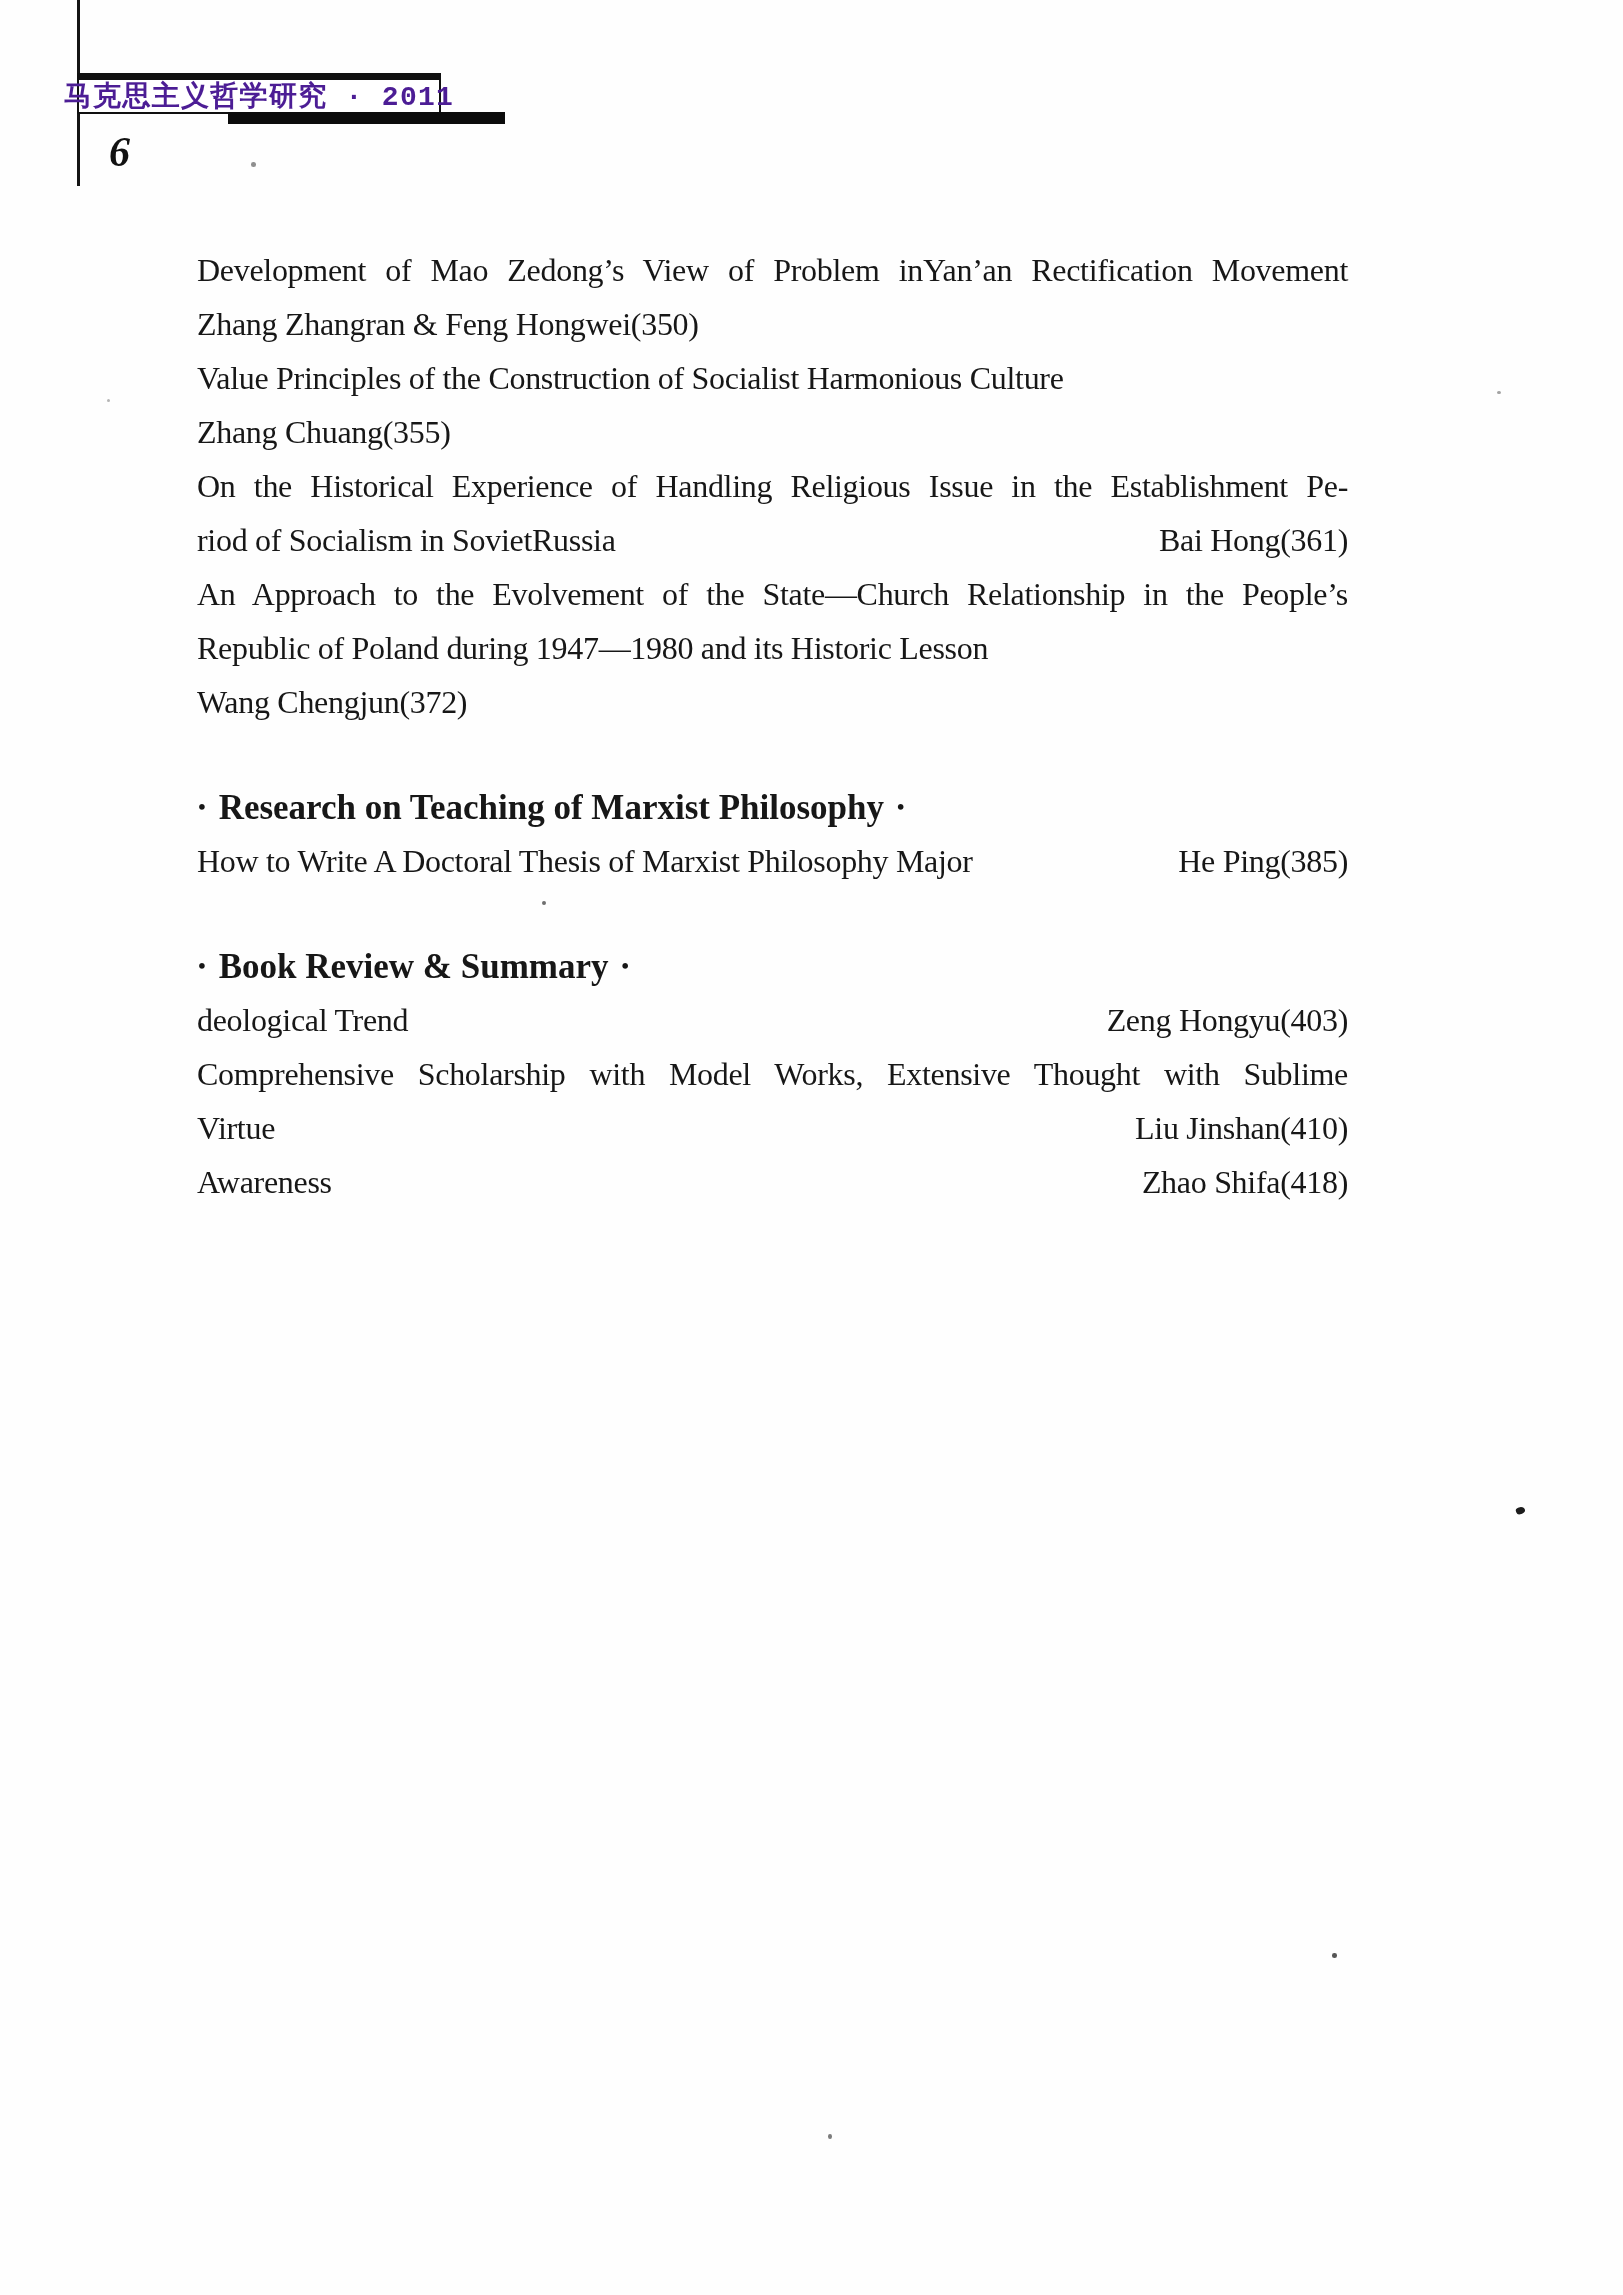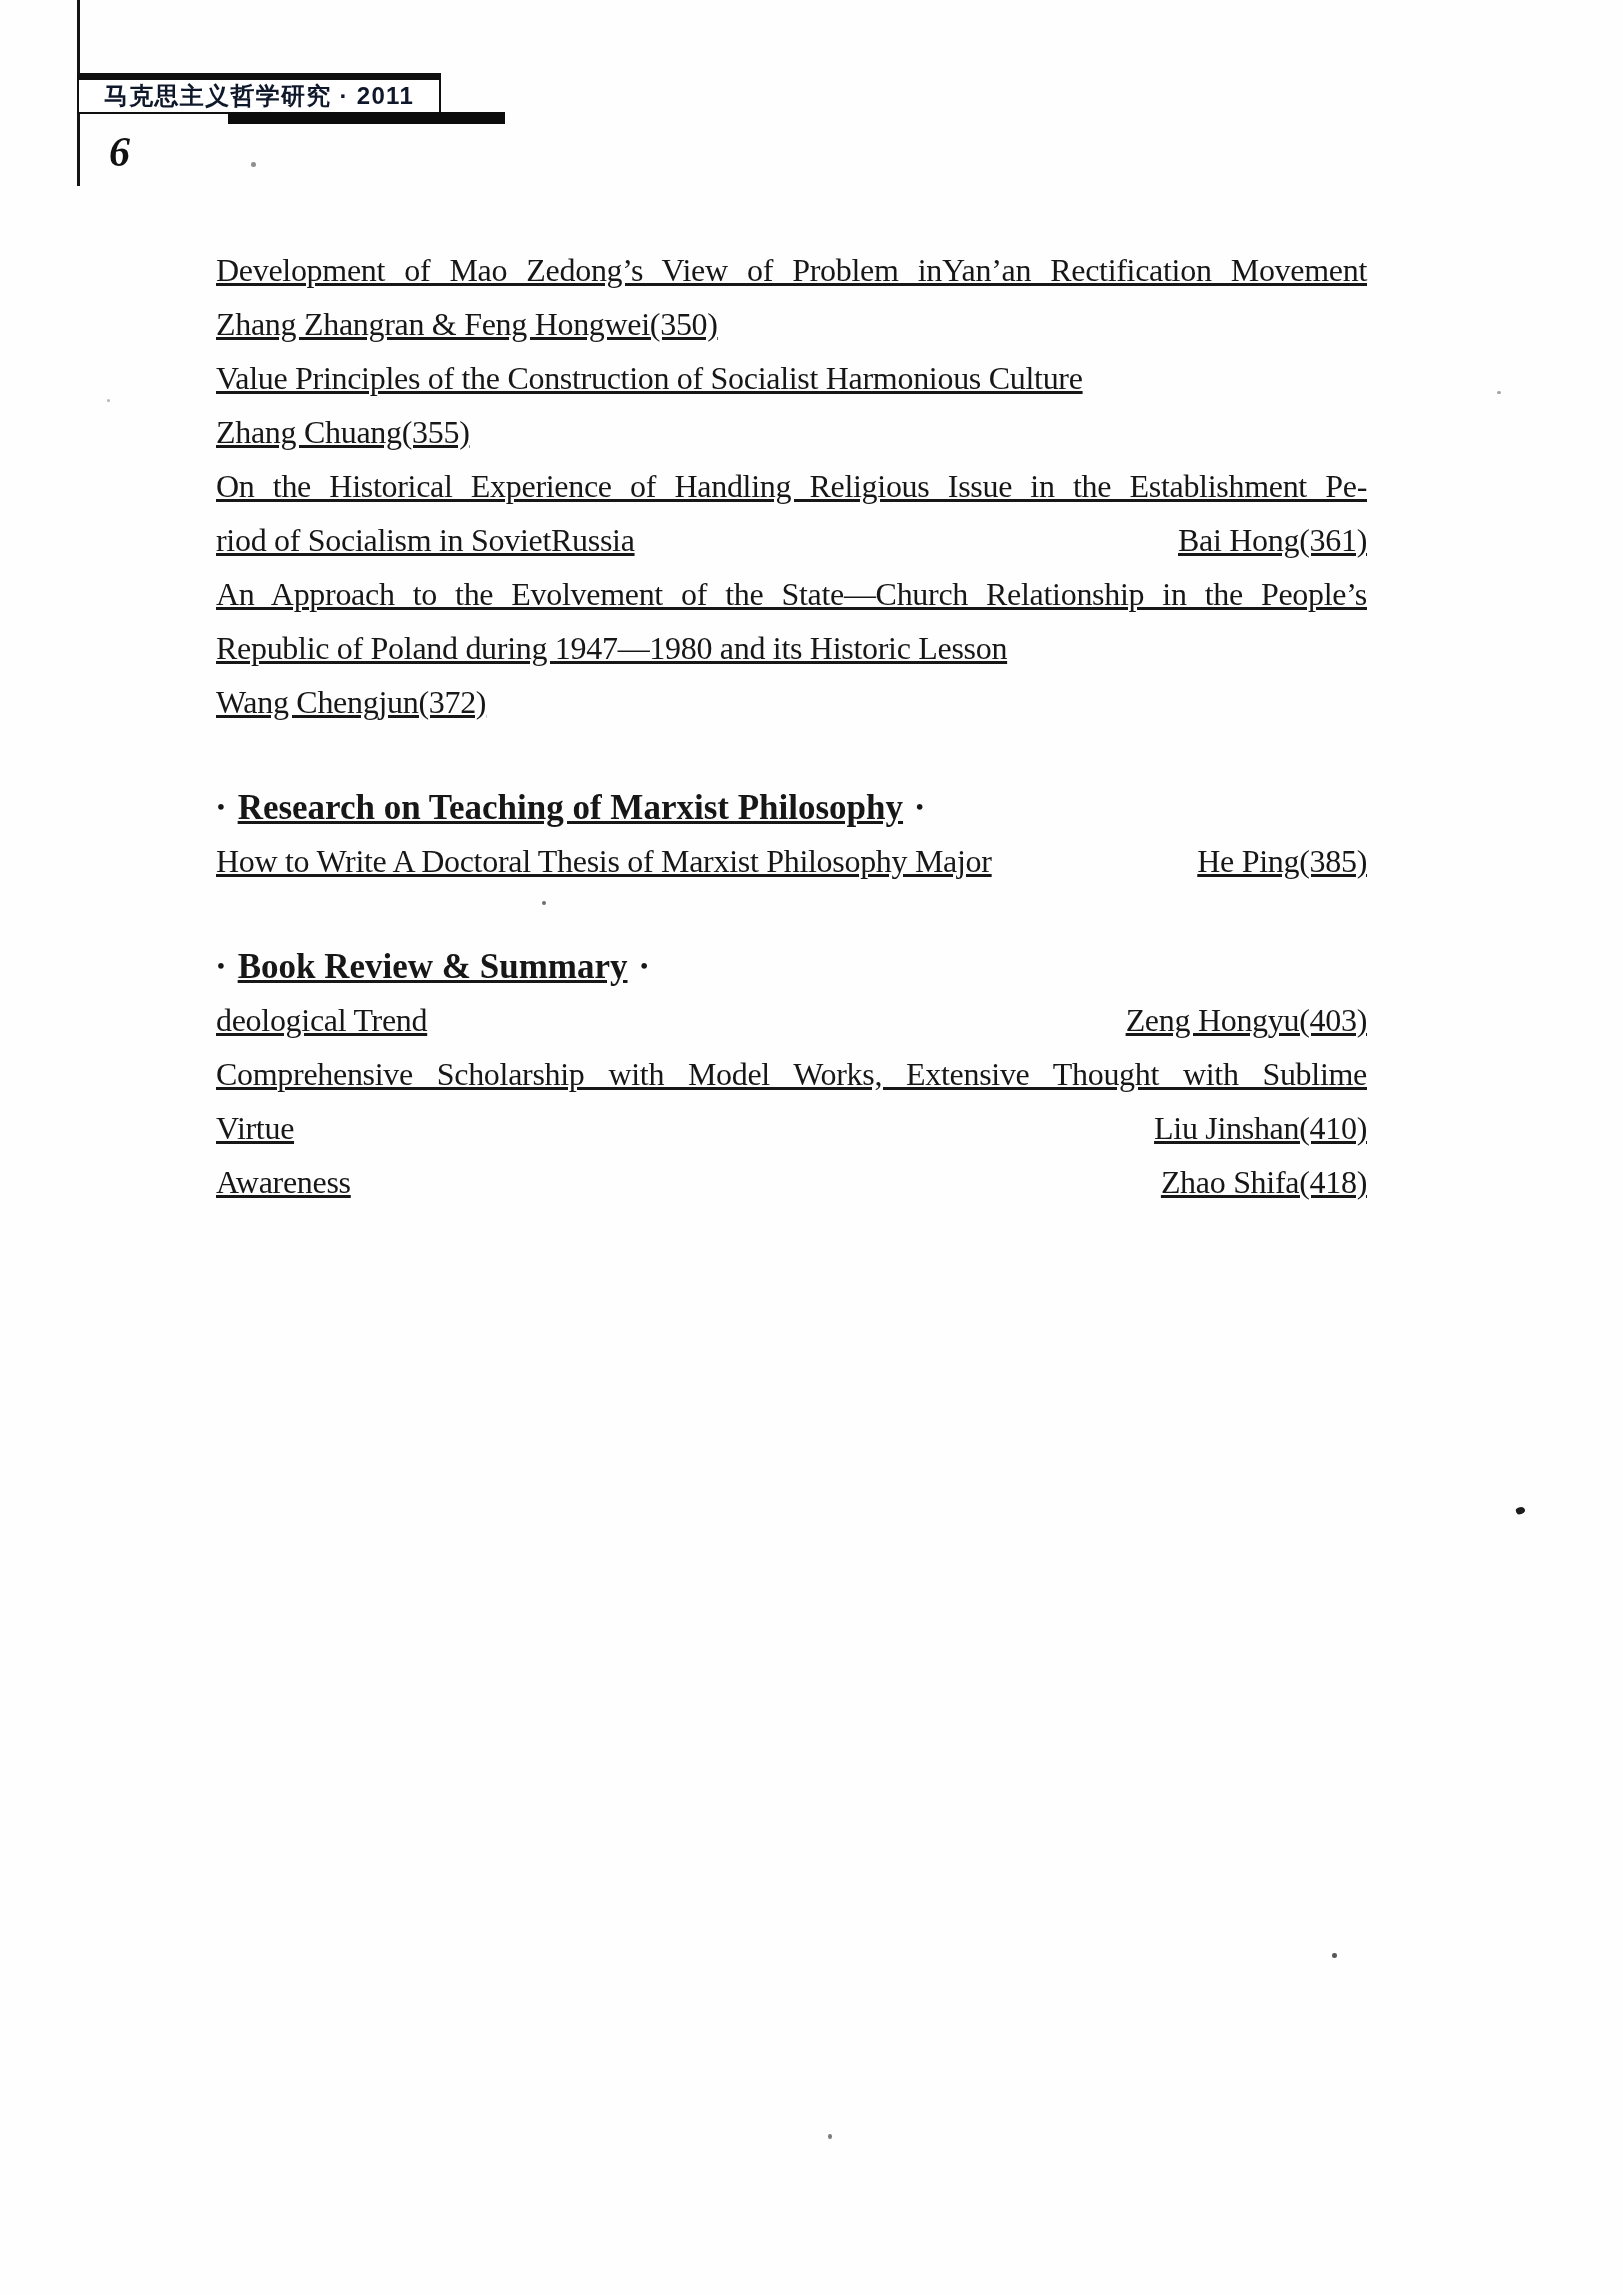--- a/index.html
+++ b/index.html
@@ -29,52 +29,51 @@
     width: 364px; height: 41px;
     box-sizing: border-box;
     border: 2.6px solid #101010;
     border-top-width: 7.2px;
     background: #fff;
     display: flex;
     align-items: center;
     justify-content: center;
   }
   .journal-title {
-    font-family: Liberation Sans, sans-serif;
+    font-family: Liberation Mono, monospace;
     font-weight: bold;
-    font-size: 24px;
+    font-size: 28px;
     letter-spacing: 1.3px;
     white-space: nowrap;
-    color: #0f172a;
+    color: #4c1d95;
   }
   .header-bar {
     position: absolute;
     left: 228px; top: 112px;
     width: 277px; height: 11.8px;
     background: #0c0c0c;
   }
   .page-number {
     position: absolute;
     left: 109px; top: 131px;
     font-size: 42px;
     line-height: 1;
     font-weight: bold;
     font-style: italic;
     color: #121212;
   }
   
   .toc {
     position: absolute;
-    left: 216px; top: 243px;
+    left: 197px; top: 243px;
     width: 1151px;
     font-size: 32px;
     line-height: 54px;
     letter-spacing: -0.3px;
     color: #171717;
-    text-decoration: underline;
   }
   .row { height: 54px; overflow: visible; }
   .row.justify {
     text-align: justify;
     text-align-last: justify;
   }
   .row.right { }
   .row.split {
     display: flex;
     justify-content: space-between;

